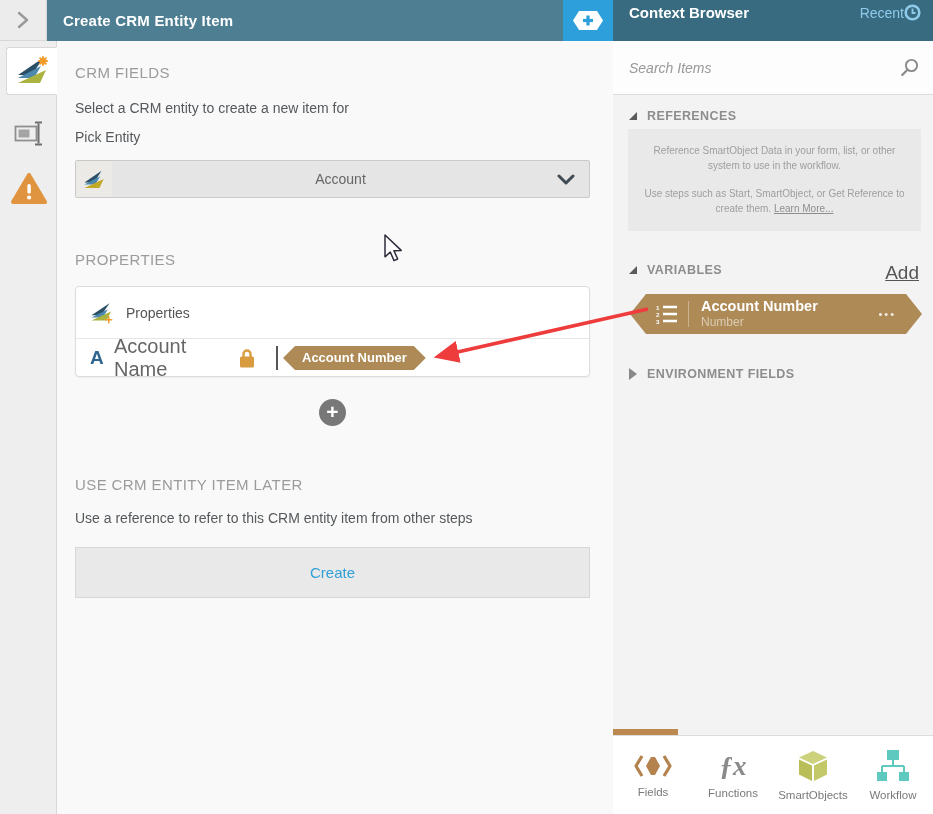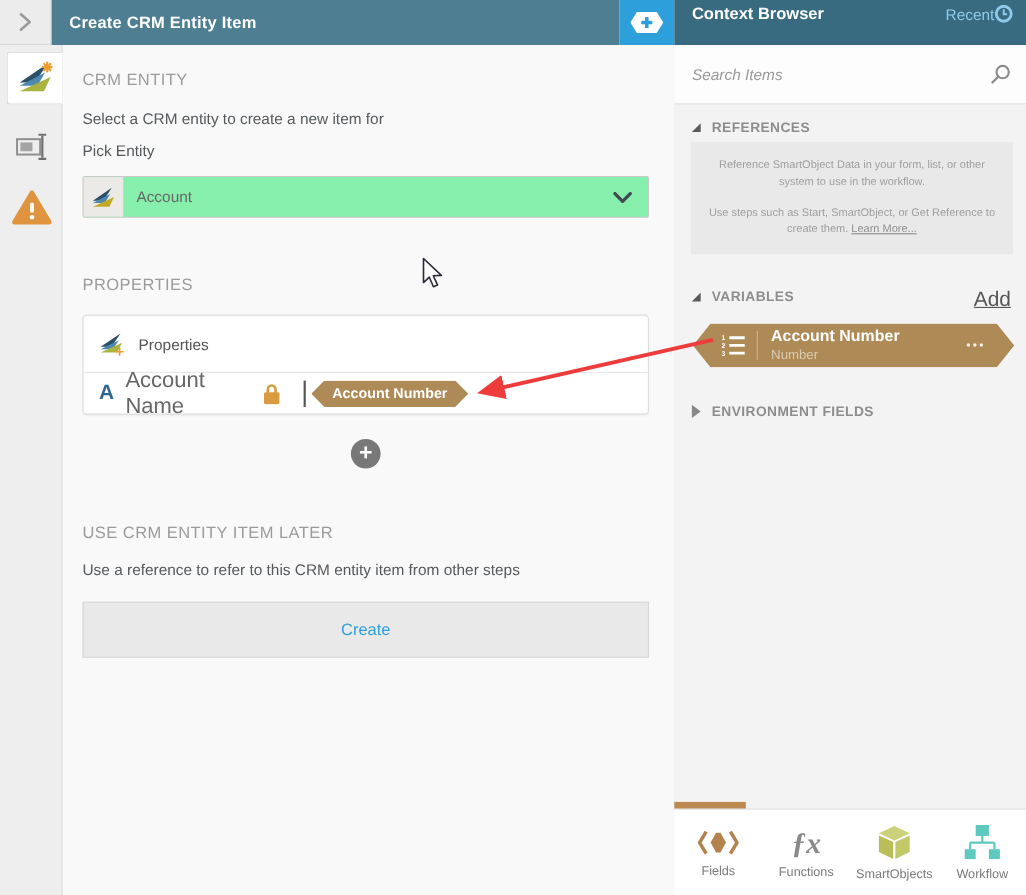--- a/index.html
+++ b/index.html
@@ -28,22 +28,22 @@
   .side-item { width:57px; height:48px; display:flex; align-items:center; justify-content:center; cursor:pointer; }
   .side-item.active { background:#fff; border:1px solid #d9d8d8; border-right:1px solid #fff;
                       width:51px; margin-left:6px; margin-top:6px; border-radius:3px 0 0 3px; }
   .side-item.warn { margin-top:8px; }
 
   
   .main { position:absolute; left:57px; top:41px; width:556px; height:773px; background:#f9f9f9; }
   .sec-heading { position:absolute; left:18px; color:#9b9b9b; font-size:15px; letter-spacing:.4px; }
   .body-text { position:absolute; left:18px; color:#55595c; font-size:14px; }
 
-  .dropdown { position:absolute; left:18px; top:119px; width:515px; height:38px; background:#86efac;
-              border:1px solid #c9c9c9; border-radius:2px; display:flex; align-items:center; cursor:pointer; }
+  .dropdown { position:absolute; left:18px; top:119px; width:515px; height:38px; background:#e5e5e5;
+              border:1px solid #c9c9c9; border-radius:2px; display:flex; align-items:center; cursor:pointer;text-align:center; }
   .dd-iconcell { width:36px; height:36px; background:#eceae7; display:flex; align-items:center;
                  justify-content:center; flex:none; }
   .dd-value { margin-left:12px; color:#666; font-size:14px; flex:1; }
   .dd-chevron { margin-right:14px; }
 
   .props-card { position:absolute; left:18px; top:245px; width:515px; height:91px; background:#fff;
                 border:1px solid #ddd; border-radius:4px; box-shadow:0 1px 2px rgba(0,0,0,.05); }
   .props-head { height:52px; display:flex; align-items:center; padding-left:14px; gap:12px;
                 border-bottom:1px solid #e6e6e6; }
   .props-head-label { color:#555; font-size:14px; }
@@ -165,21 +165,21 @@
     <div class="side-item warn">
       <svg width="36" height="32" viewBox="0 0 36 32">
         <path d="M18 2 L34 29 L2 29 Z" fill="#e09440" stroke="#e09440" stroke-width="4" stroke-linejoin="round"></path>
         <rect x="16.4" y="11" width="3.4" height="9.5" rx="1.6" fill="#fff"></rect>
         <circle cx="18.1" cy="24.5" r="2.1" fill="#fff"></circle>
       </svg>
     </div>
   </div>
 
   <div class="main">
-    <div class="sec-heading" style="top:23px;">CRM ENTITY</div>
+    <div class="sec-heading" style="top:23px;">CRM FIELDS</div>
     <div class="body-text" style="top:59px;">Select a CRM entity to create a new item for</div>
     <div class="body-text" style="top:88px;">Pick Entity</div>
 
     <div class="dropdown">
       <div class="dd-iconcell">
         <svg width="22" height="22" viewBox="0 0 32 32">
           <polygon points="2,21 27,4 16,21" fill="#2a4f66"></polygon>
           <polygon points="2,24 25,12 18,24" fill="#4d88ae"></polygon>
           <polygon points="2,29 30,16 24,29" fill="#c2a928"></polygon>
         </svg>

